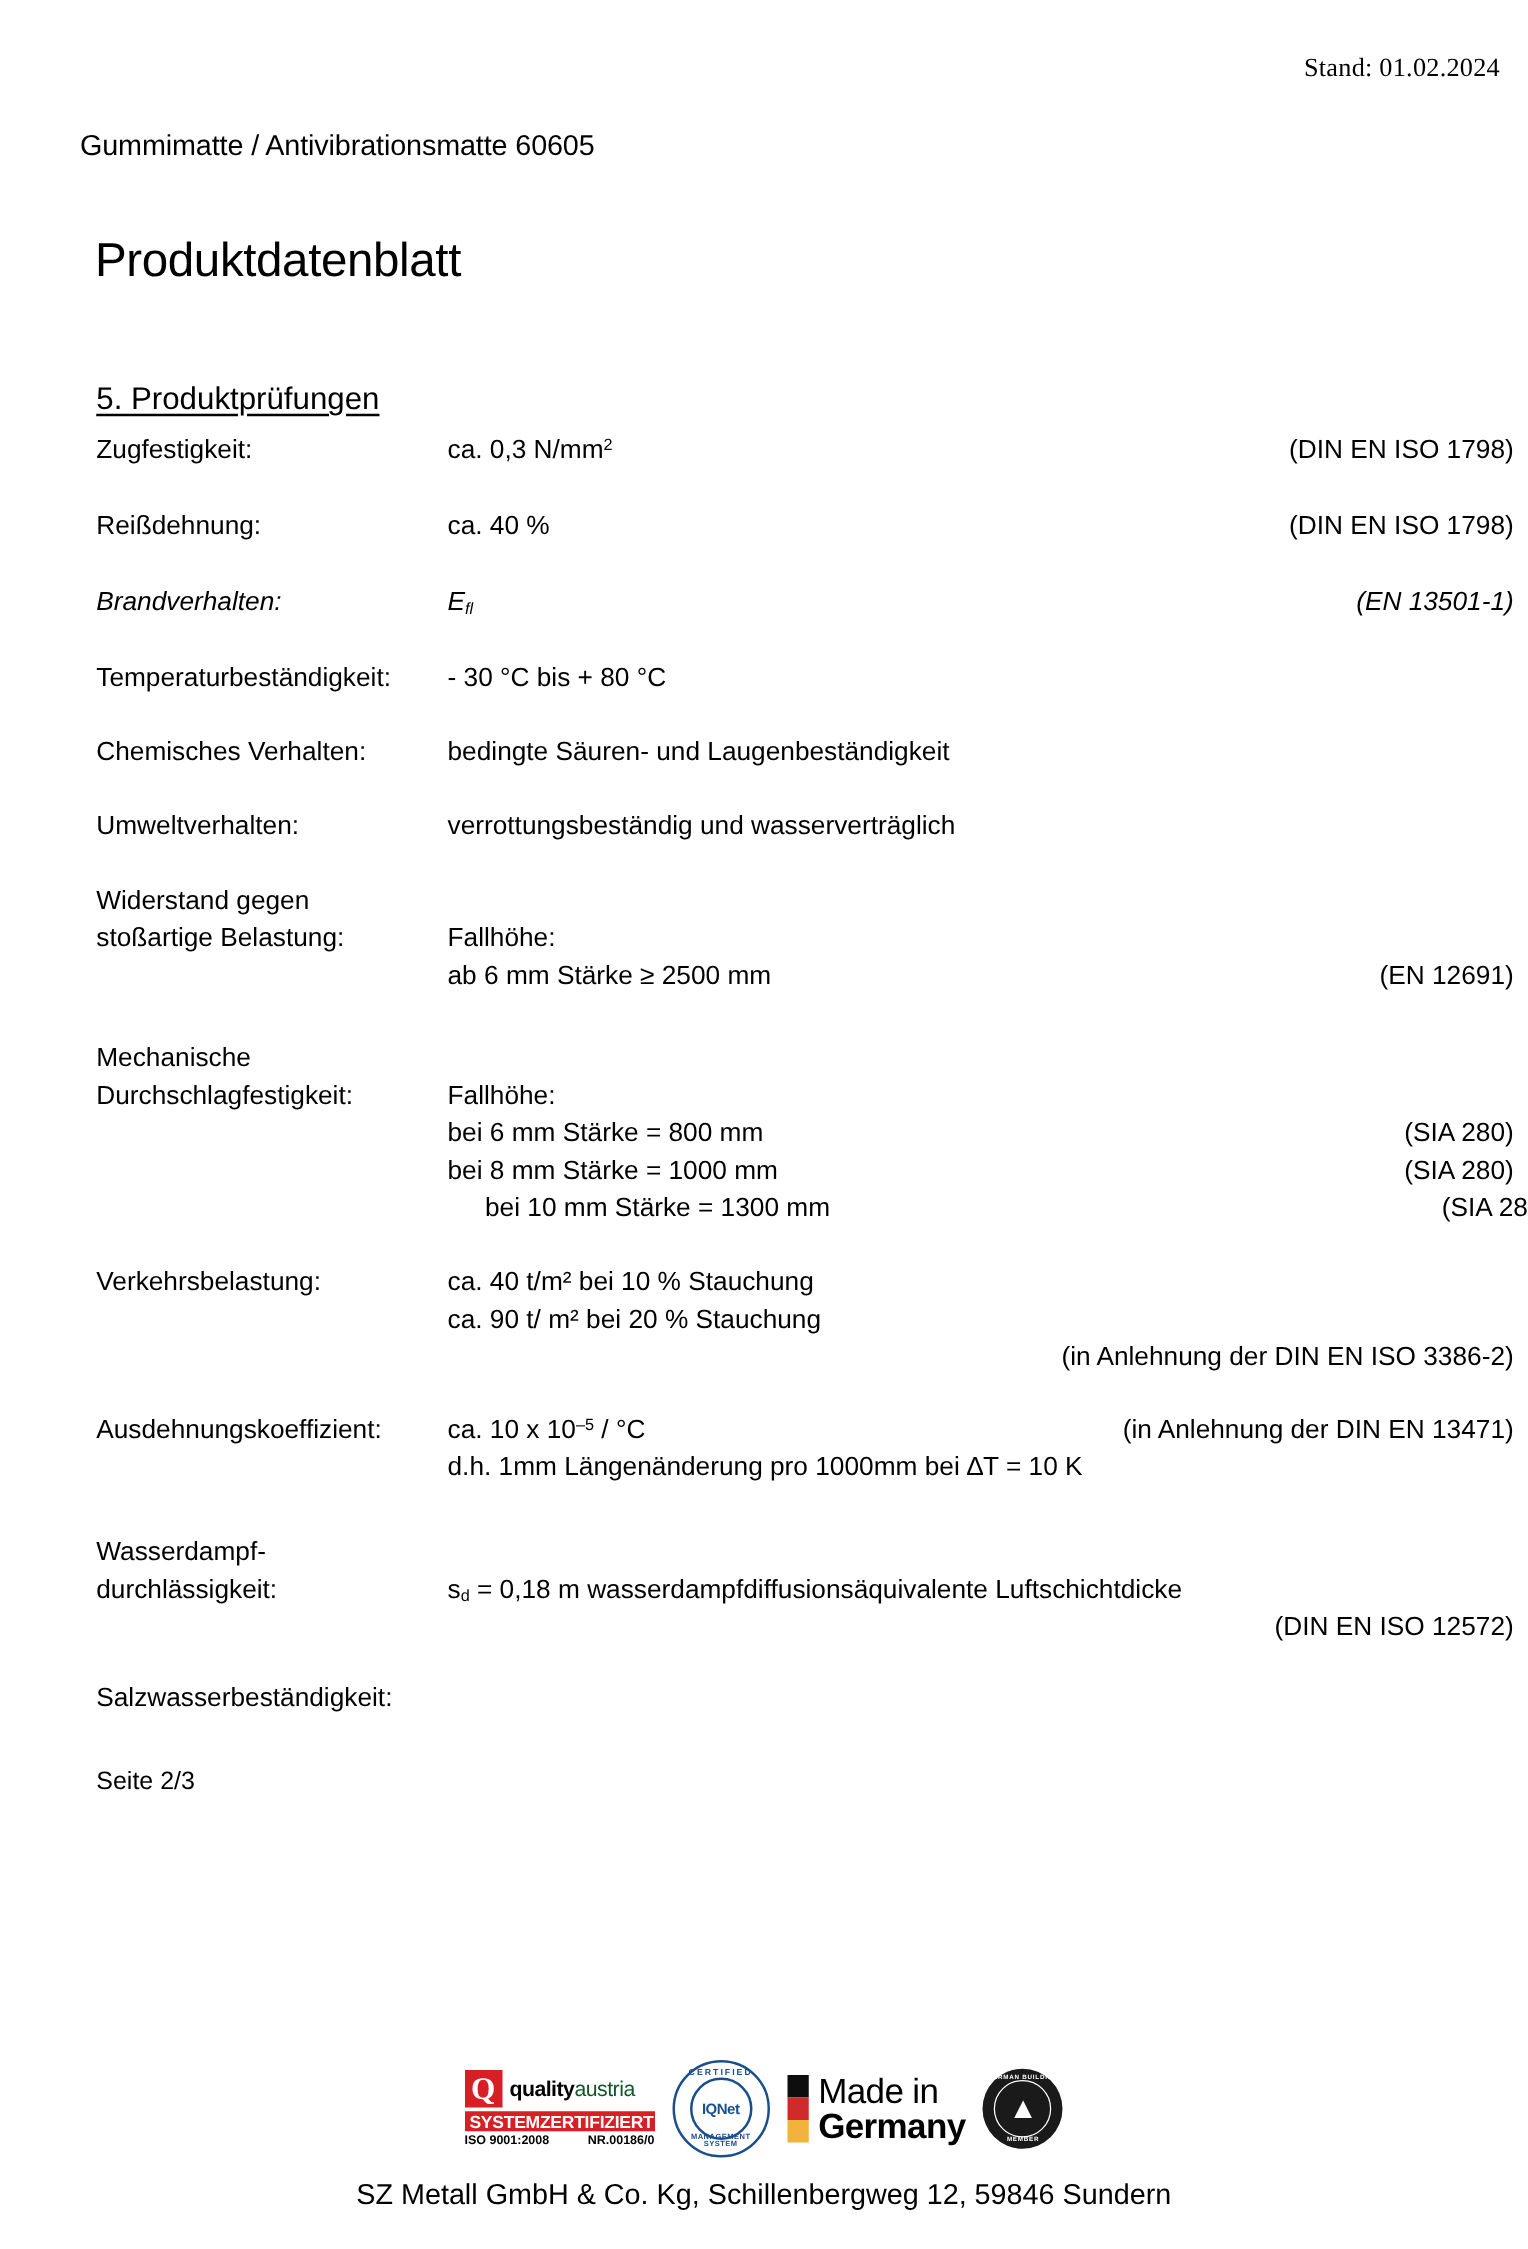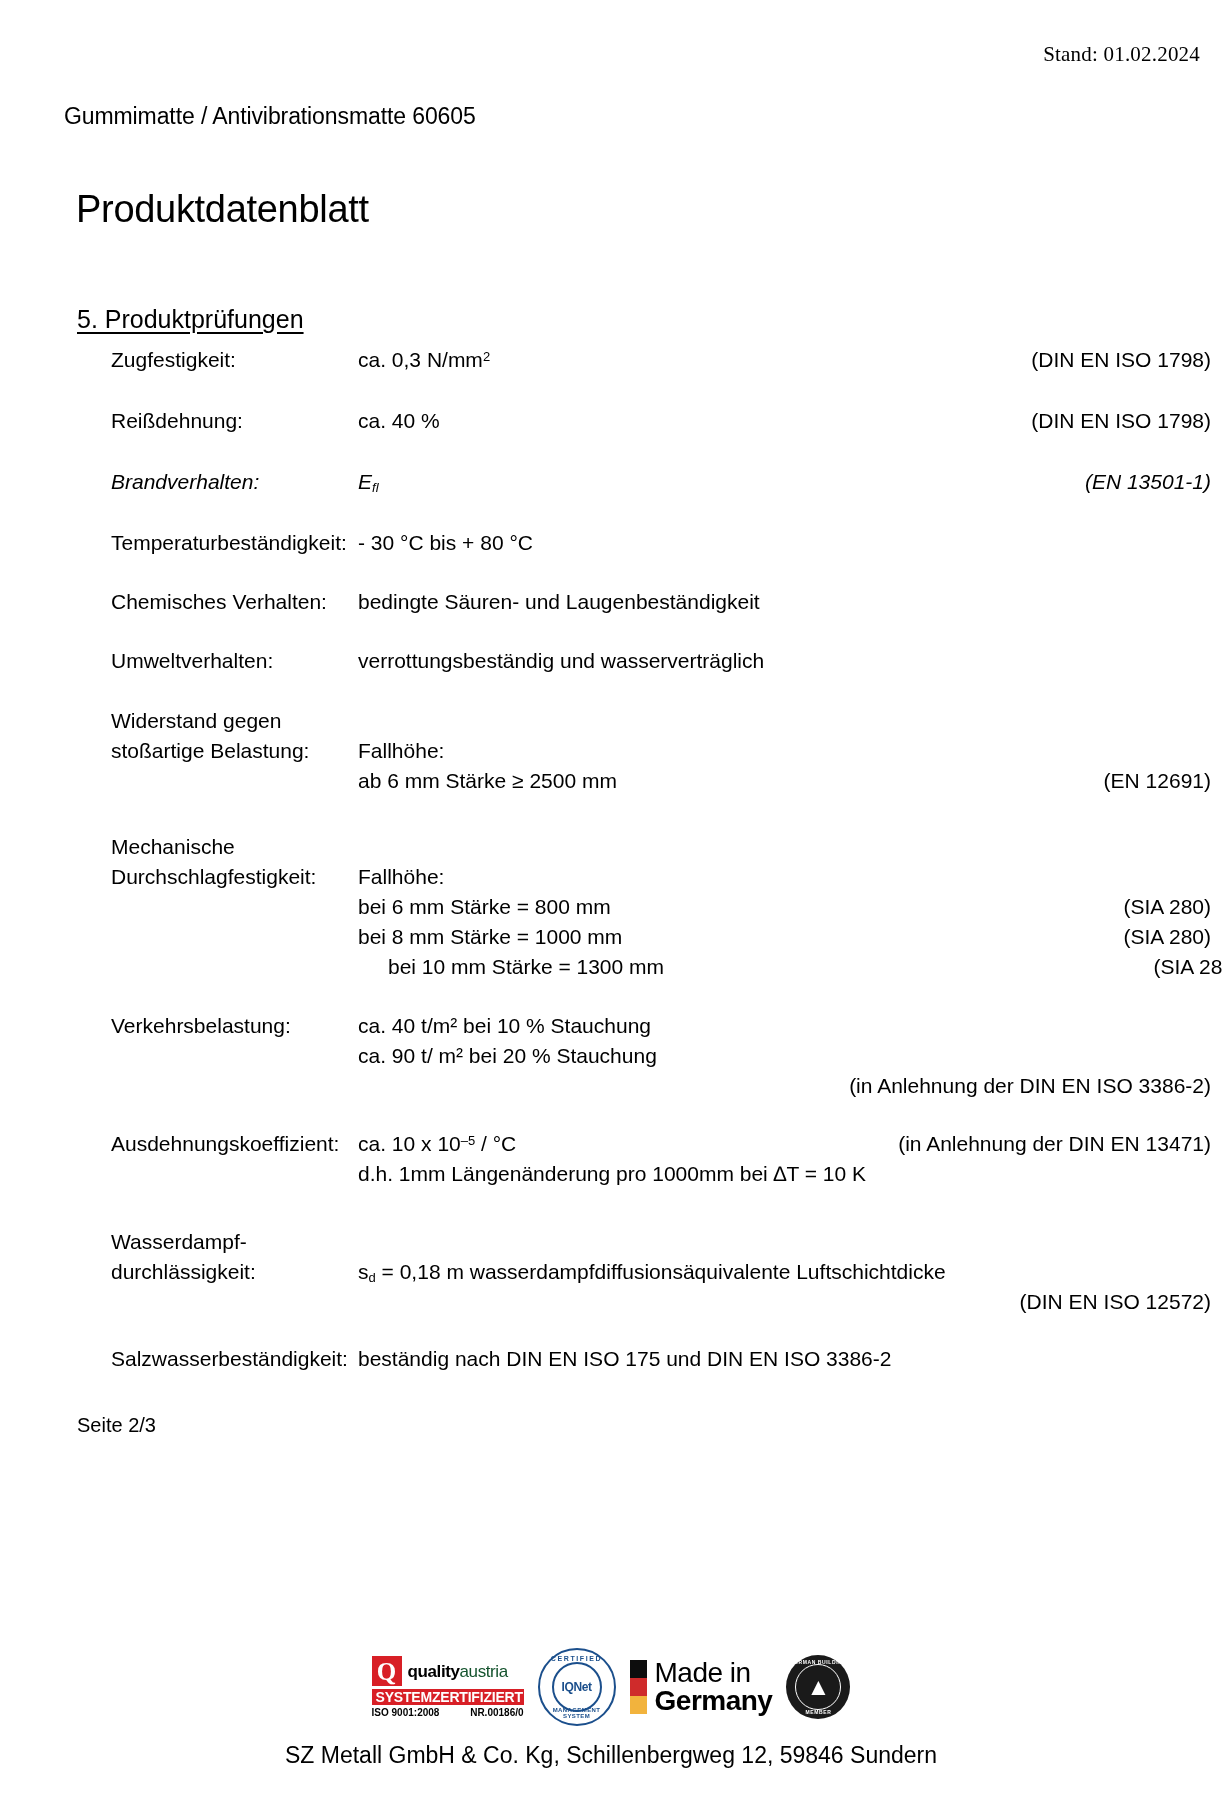--- a/index.html
+++ b/index.html
@@ -71,21 +71,20 @@
     position: relative;
     height: 30px;
     width: 100%;
   }
   .c-label {
     position: absolute;
     left: 77px;
     top: 0;
     font-size: 21px;
     white-space: nowrap;
-    margin-left: 34px;
   }
   .c-value {
     position: absolute;
     left: 358px;
     top: 0;
     font-size: 21px;
     white-space: nowrap;
   }
   .c-std {
     position: absolute;
@@ -398,21 +397,20 @@
         <span class="c-value"><span>s</span><sub>d</sub><span> = 0,18 m wasserdampfdiffusionsäquivalente Luftschichtdicke</span></span>
       </div>
       <div class="line" style="height:57px;">
         <span class="c-std">(DIN EN ISO 12572)</span>
       </div>
     </div>
 
     <div class="row">
       <div class="line" style="height:30px;">
         <span class="c-label">Salzwasserbeständigkeit:</span>
-        <span class="c-value">beständig nach DIN EN ISO 175 und DIN EN ISO 3386-2</span>
       </div>
     </div>
 
   </div>
 
   <div class="seite">Seite 2/3</div>
 
   <div class="footer-logos">
 
     <div class="qa">

